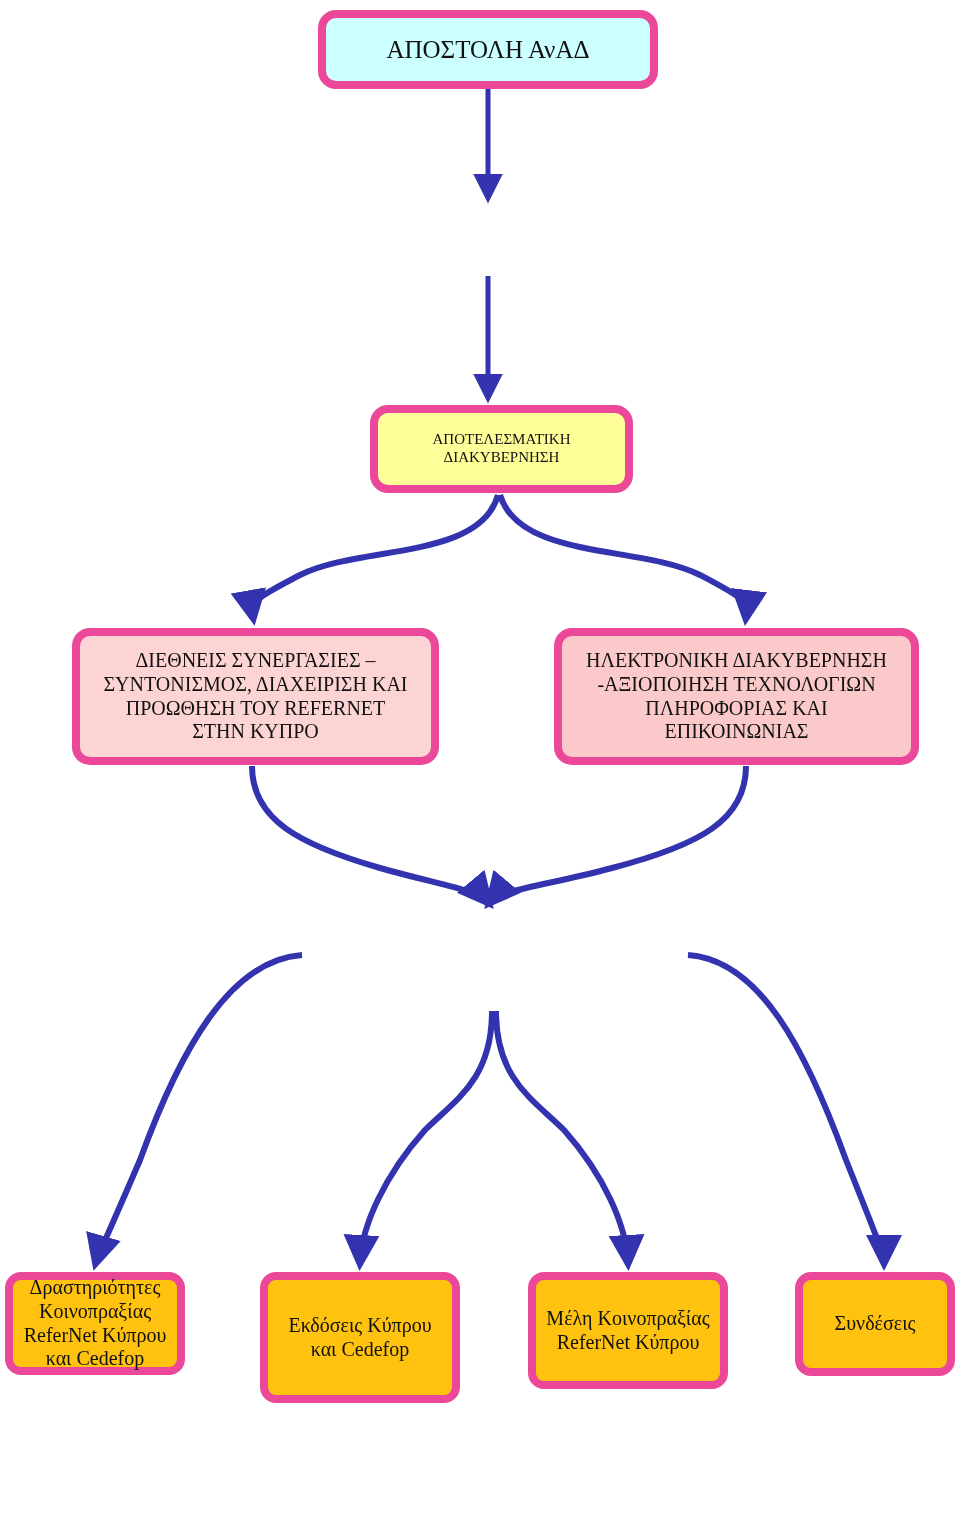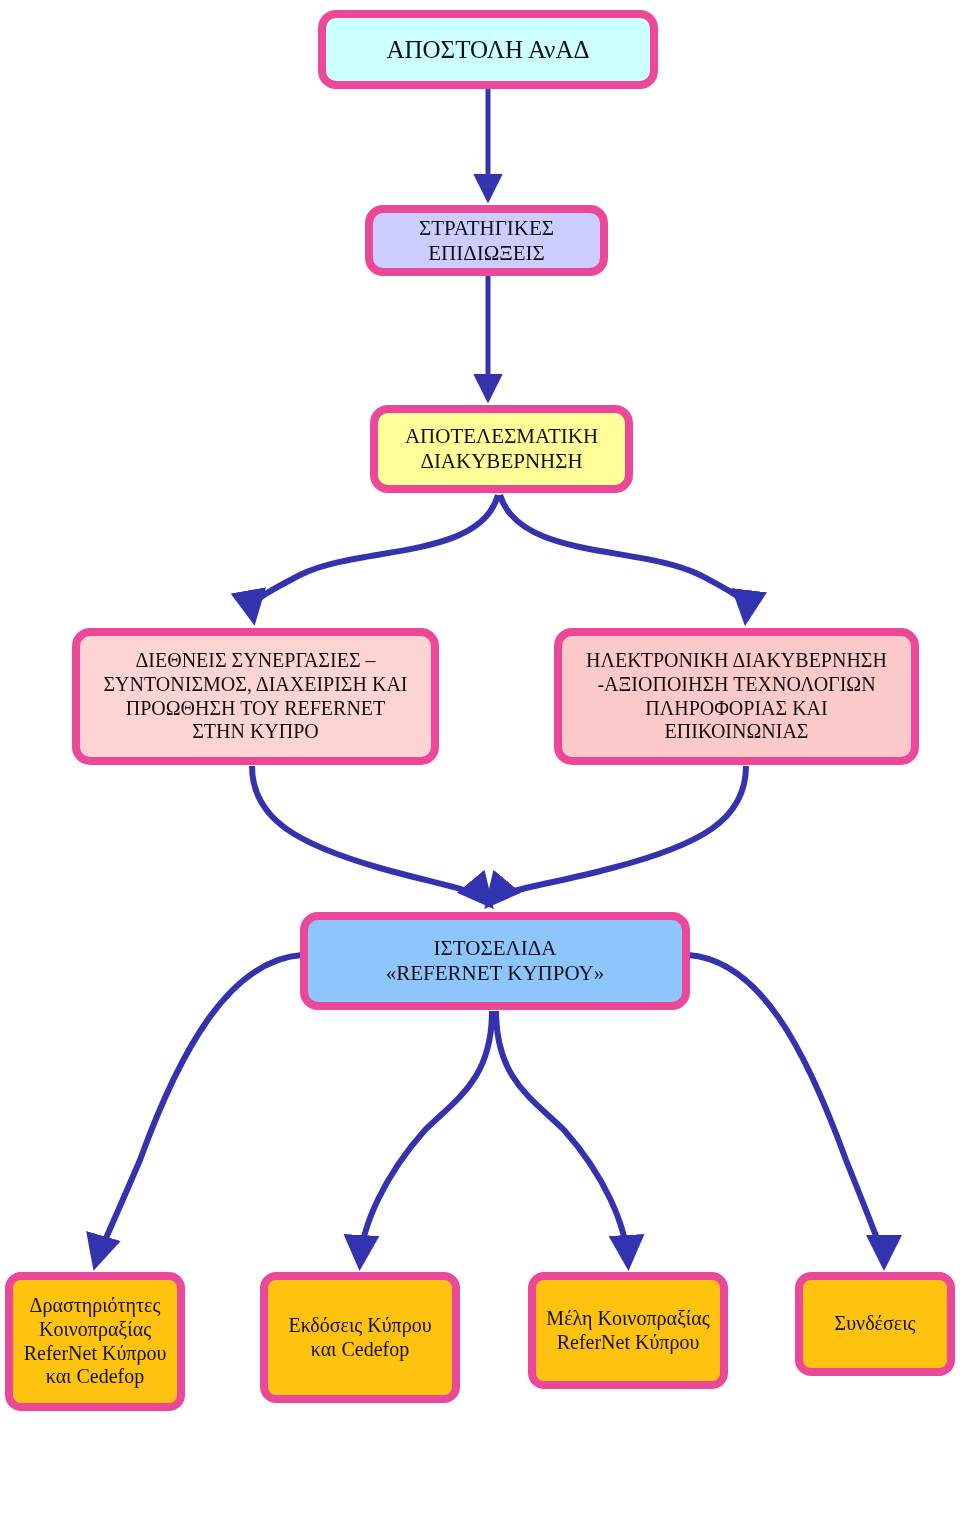--- a/index.html
+++ b/index.html
@@ -42,27 +42,27 @@
     z-index: 3;
   }
   .node-text {
     display: block;
     white-space: pre-line;
   }
 
   
   .n-mission   { left: 318px; top: 10px;   width: 340px; height: 79px;  background: #ccffff; font-size: 25px; }
   .n-strategy  { left: 365px; top: 205px;  width: 243px; height: 71px;  background: #ccccff; font-size: 21px; }
-  .n-govern    { left: 370px; top: 405px;  width: 263px; height: 88px;  background: #ffff99; font-size: 21px; }
+  .n-govern    { left: 370px; top: 405px;  width: 263px; height: 88px;  background: #ffff99; font-size: 15px; }
   .n-intl      { left: 72px;  top: 628px;  width: 367px; height: 137px; background: #fdd4d4; font-size: 20px; }
   .n-egov      { left: 554px; top: 628px;  width: 365px; height: 137px; background: #fbc9c9; font-size: 20px; }
   .n-website   { left: 300px; top: 912px;  width: 390px; height: 98px;  background: #8ec5fc; font-size: 21px; }
 
   .n-orange { background: #ffc20e; border-radius: 16px; }
-  .n-act   { left: 5px;   top: 1272px; width: 180px; height: 139px; font-size: 20px; padding-left: 8px; }
+  .n-act   { left: 5px;   top: 1272px; width: 180px; height: 103px; font-size: 20px; padding-left: 8px; }
   .n-pub   { left: 260px; top: 1272px; width: 200px; height: 131px; font-size: 20px; }
   .n-mem   { left: 528px; top: 1272px; width: 200px; height: 117px; font-size: 20px; }
   .n-links { left: 795px; top: 1272px; width: 160px; height: 104px; font-size: 20px; }
 
   #page-number {
     position: absolute;
     left: 0;
     top: 1468px;
     width: 960px;
     text-align: center;
@@ -101,48 +101,40 @@
 
     <path d="M 496 1011 C 496 1080, 534 1100, 564 1130 C 604 1175, 626 1225, 628 1262" stroke="#3333b0" stroke-width="6" fill="none" marker-end="url(#arrowhead)"></path>
 
     <path d="M 688 955 C 760 960, 806 1050, 846 1160 C 874 1230, 884 1255, 884 1262" stroke="#3333b0" stroke-width="6" fill="none" marker-end="url(#arrowhead)"></path>
   </svg>
 
   <div class="node n-mission">
     <span class="node-text">ΑΠΟΣΤΟΛΗ ΑνΑΔ</span>
   </div>
 
-  <div class="node n-strategy">
-    <span class="node-text">ΣΤΡΑΤΗΓΙΚΕΣ
-ΕΠΙΔΙΩΞΕΙΣ</span>
-  </div>
 
   <div class="node n-govern">
     <span class="node-text">ΑΠΟΤΕΛΕΣΜΑΤΙΚΗ
 ΔΙΑΚΥΒΕΡΝΗΣΗ</span>
   </div>
 
   <div class="node n-intl">
     <span class="node-text">ΔΙΕΘΝΕΙΣ ΣΥΝΕΡΓΑΣΙΕΣ –
 ΣΥΝΤΟΝΙΣΜΟΣ, ΔΙΑΧΕΙΡΙΣΗ ΚΑΙ
 ΠΡΟΩΘΗΣΗ ΤΟΥ REFERNET
 ΣΤΗΝ ΚΥΠΡΟ</span>
   </div>
 
   <div class="node n-egov">
     <span class="node-text">ΗΛΕΚΤΡΟΝΙΚΗ ΔΙΑΚΥΒΕΡΝΗΣΗ
 -ΑΞΙΟΠΟΙΗΣΗ ΤΕΧΝΟΛΟΓΙΩΝ
 ΠΛΗΡΟΦΟΡΙΑΣ ΚΑΙ
 ΕΠΙΚΟΙΝΩΝΙΑΣ</span>
   </div>
 
-  <div class="node n-website">
-    <span class="node-text">ΙΣΤΟΣΕΛΙΔΑ
-«REFERNET ΚΥΠΡΟΥ»</span>
-  </div>
 
   <div class="node n-orange n-act">
     <span class="node-text">Δραστηριότητες
 Κοινοπραξίας
 ReferNet Κύπρου
 και Cedefop</span>
   </div>
 
   <div class="node n-orange n-pub">
     <span class="node-text">Εκδόσεις Κύπρου

